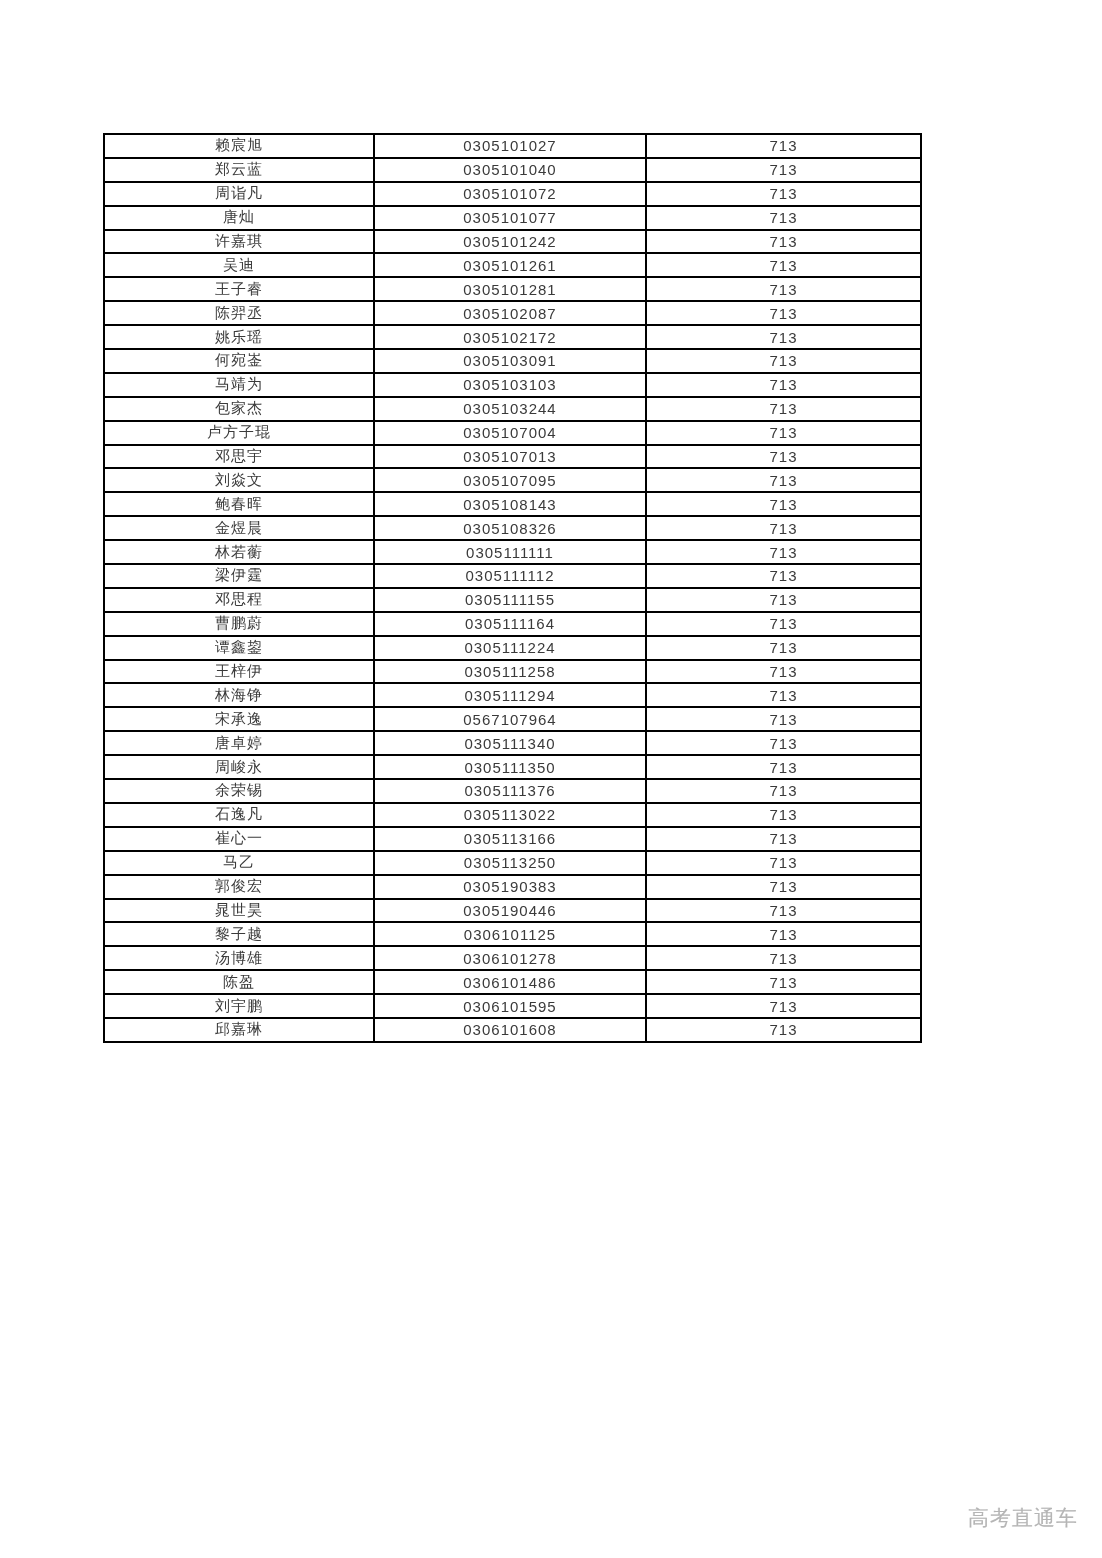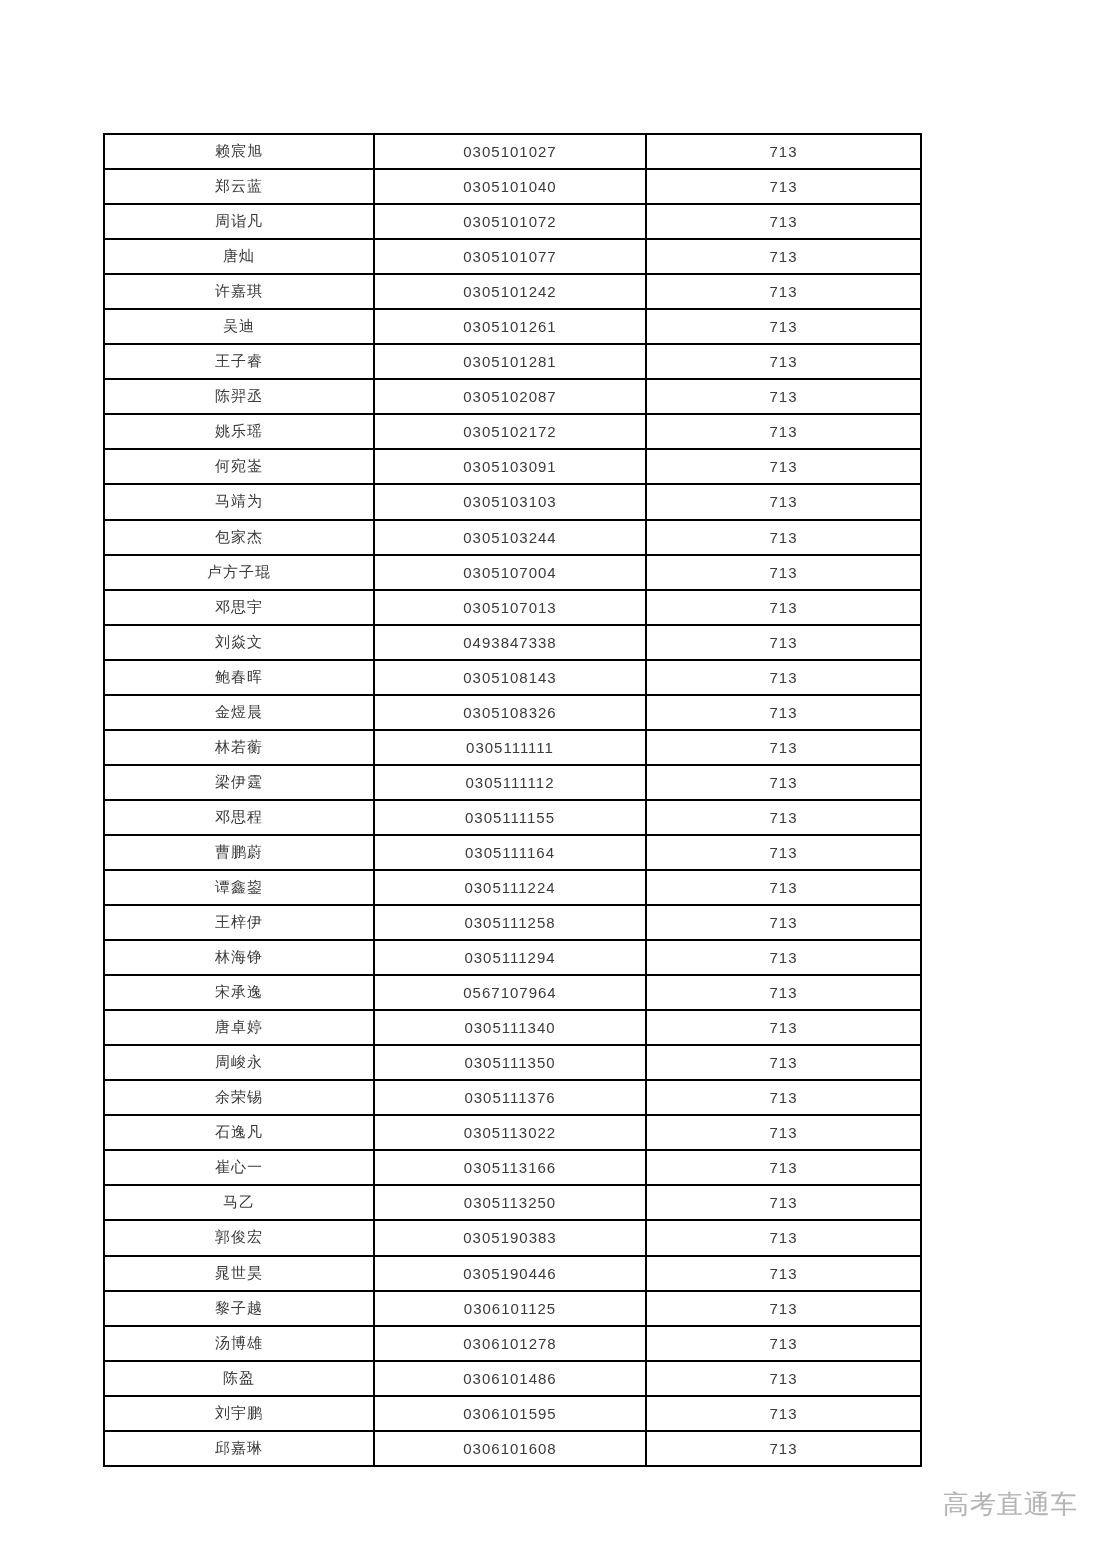--- a/index.html
+++ b/index.html
@@ -13,43 +13,43 @@
     width: 1102px;
     height: 1558px;
     background: #ffffff;
     overflow: hidden;
   }
   table.score-table {
     position: absolute;
     left: 103px;
     top: 133px;
     width: 817px;
-    height: 1334px;
+    height: 910px;
     border-collapse: collapse;
     table-layout: fixed;
   }
   table.score-table td {
     border: 2px solid #000000;
     text-align: center;
     vertical-align: middle;
     font-size: 15px;
     color: #3a3a3a;
     padding: 0;
     letter-spacing: 1px;
     overflow: hidden;
     white-space: nowrap;
   }
   table.score-table col.col-name  { width: 270px; }
   table.score-table col.col-id    { width: 272px; }
   table.score-table col.col-score { width: 275px; }
   .watermark {
     position: absolute;
     right: 24px;
-    bottom: 36px;
-    font-size: 26px;
+    bottom: 26px;
+    font-size: 21px;
     letter-spacing: 1px;
     color: #b5b5b5;
     text-shadow: 0.5px 0.5px 0 #ffffff, -0.5px -0.5px 0 #dedede;
     user-select: none;
   }
 </style>
 </head>
 <body>
 
 <div class="page">
@@ -126,21 +126,21 @@
           <td>0305107004</td>
           <td>713</td>
         </tr>
         <tr>
           <td>邓思宇</td>
           <td>0305107013</td>
           <td>713</td>
         </tr>
         <tr>
           <td>刘焱文</td>
-          <td>0493847338</td>
+          <td>0305107095</td>
           <td>713</td>
         </tr>
         <tr>
           <td>鲍春晖</td>
           <td>0305108143</td>
           <td>713</td>
         </tr>
         <tr>
           <td>金煜晨</td>
           <td>0305108326</td>

